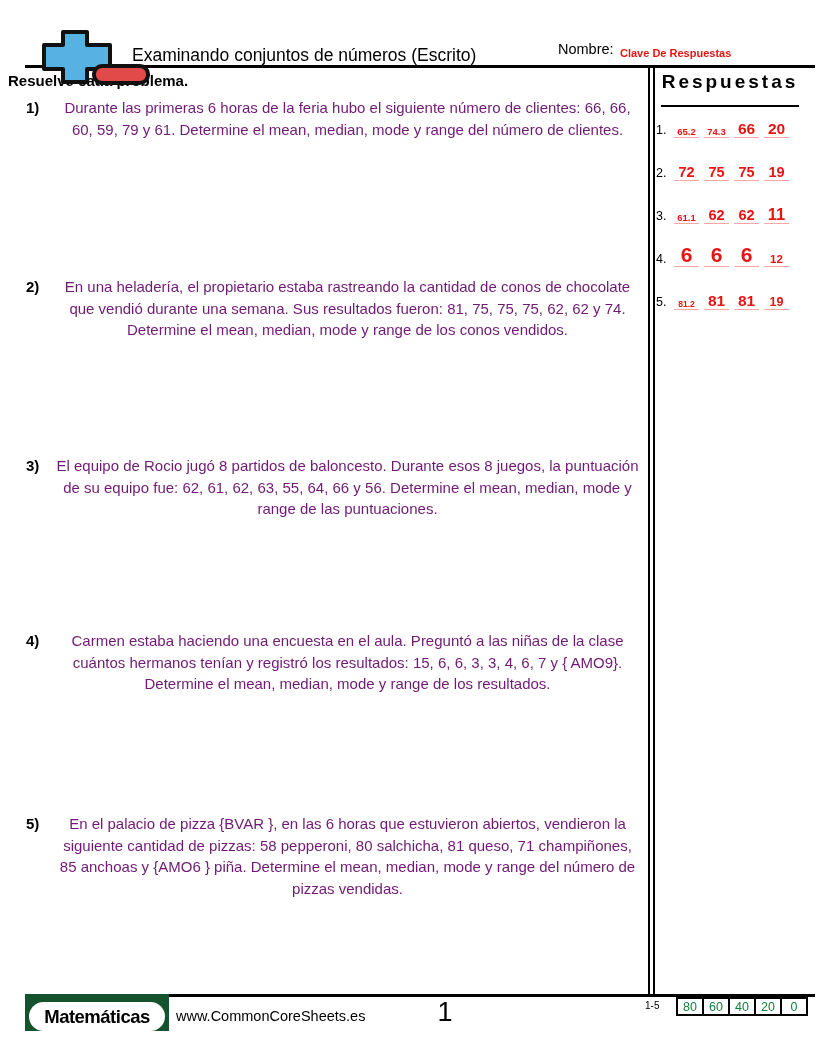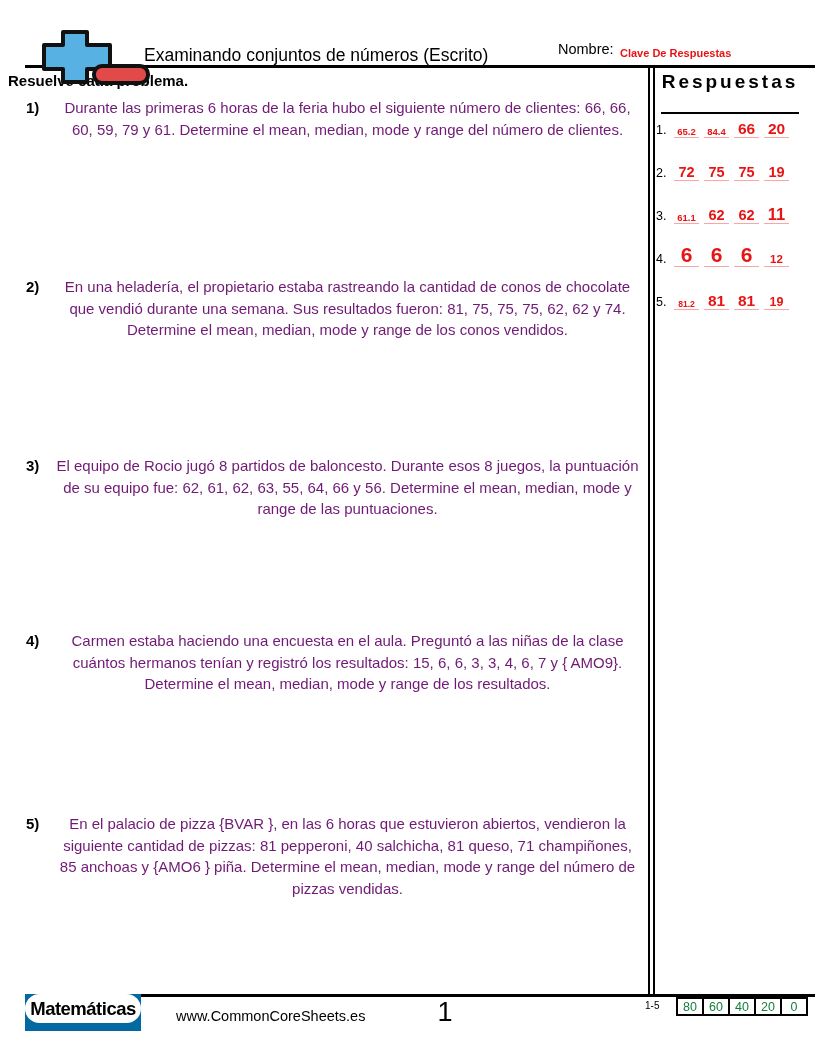--- a/index.html
+++ b/index.html
@@ -12,21 +12,21 @@
     overflow: hidden;
   }
 
   
   .header-rule {
     position: absolute; left: 25px; top: 65px;
     width: 790px; height: 3px; background: #000;
   }
   .logo-svg { position: absolute; left: 42px; top: 30px; z-index: 3; }
   .title {
-    position: absolute; left: 144px; top: 45px; width: 400px;
+    position: absolute; left: 132px; top: 45px; width: 400px;
     font-size: 17.5px; color: #000; white-space: nowrap;
   }
   .name-label {
     position: absolute; left: 558px; top: 41px;
     font-size: 14.5px; color: #000;
   }
   .name-value {
     position: absolute; left: 620px; top: 47px;
     font-size: 11px; font-weight: bold; color: var(--answer-red, #e81414);
     white-space: nowrap;
@@ -39,21 +39,21 @@
   
   .vline {
     position: absolute; left: 648px; top: 66px;
     width: 7px; height: 930px;
     border-left: 2px solid #000; border-right: 2px solid #000;
   }
   .answers-heading {
     position: absolute; left: 661px; top: 71px; width: 138px;
     text-align: center; font-size: 19px; font-weight: bold;
     letter-spacing: 3px; color: #000;
-    border-bottom: 2.5px solid #000; padding-bottom: 19px;
+    border-bottom: 2.5px solid #000; padding-bottom: 12px;
   }
   .ans-row {
     position: absolute; left: 656px; width: 152px; height: 26px;
     display: flex; align-items: flex-end;
   }
   .ans-num { width: 13px; font-size: 12.5px; color: #000; flex: none; padding-bottom: 1px; }
   .blank {
     flex: none; width: 25px; margin-left: 5px;
     border-bottom: 1px solid #fca5a5;
     display: flex; justify-content: center; align-items: flex-end;
@@ -84,22 +84,22 @@
     flex: 1; font-size: 15px; line-height: 21.5px; color: #701a75; text-align: center;
   }
 
   
   .footer-rule {
     position: absolute; left: 25px; top: 994px;
     width: 790px; height: 2.5px; background: #000;
   }
   .brand-box {
     position: absolute; left: 25px; top: 994px;
-    width: 116px; height: 37px; background: #0369a1;
-    display: flex; align-items: flex-start; justify-content: center;
+    width: 144px; height: 37px; background: #14532d;
+    display: flex; align-items: flex-end; justify-content: center;
   }
   .brand-pill {
     width: 136px; height: 29px; background: #fff; border-radius: 15px;
     display: flex; align-items: center; justify-content: center;
   }
   .brand-pill span {
     font-size: 18.5px; font-weight: bold; color: #000; letter-spacing: -0.5px;
   }
   .website {
     position: absolute; left: 176px; top: 1008px;
@@ -143,21 +143,21 @@
 
   <div class="vline"></div>
   <div class="answers-heading">Respuestas</div>
 
   <div class="ans-row" style="top:112px">
     <span class="ans-num">1.</span>
     <span class="blank">
         <span class="ans sz-9">65.2</span>
       </span>
     <span class="blank">
-        <span class="ans sz-9">84.4</span>
+        <span class="ans sz-9">74.3</span>
       </span>
     <span class="blank">
         <span class="ans sz-15">66</span>
       </span>
     <span class="blank">
         <span class="ans sz-15">20</span>
       </span>
   </div>
 
   <div class="ans-row" style="top:155px">
@@ -239,21 +239,21 @@
     <div class="ptext">El equipo de Rocio jugó 8 partidos de baloncesto. Durante esos 8 juegos, la puntuación de su equipo fue: 62, 61, 62, 63, 55, 64, 66 y 56. Determine el mean, median, mode y range de las puntuaciones.</div>
   </div>
 
   <div class="problem" style="top:630px">
     <span class="pnum">4)</span>
     <div class="ptext">Carmen estaba haciendo una encuesta en el aula. Preguntó a las niñas de la clase cuántos hermanos tenían y registró los resultados: 15, 6, 6, 3, 3, 4, 6, 7 y { AMO9}. Determine el mean, median, mode y range de los resultados.</div>
   </div>
 
   <div class="problem" style="top:813px">
     <span class="pnum">5)</span>
-    <div class="ptext">En el palacio de pizza {BVAR }, en las 6 horas que estuvieron abiertos, vendieron la siguiente cantidad de pizzas: 81 pepperoni, 40 salchicha, 81 queso, 71 champiñones, 85 anchoas y {AMO6 } piña. Determine el mean, median, mode y range del número de pizzas vendidas.</div>
+    <div class="ptext">En el palacio de pizza {BVAR }, en las 6 horas que estuvieron abiertos, vendieron la siguiente cantidad de pizzas: 58 pepperoni, 80 salchicha, 81 queso, 71 champiñones, 85 anchoas y {AMO6 } piña. Determine el mean, median, mode y range del número de pizzas vendidas.</div>
   </div>
 
   <div class="footer-rule"></div>
 
   <div class="brand-box">
     <div class="brand-pill">
       <span>Matemáticas</span>
     </div>
   </div>
 

